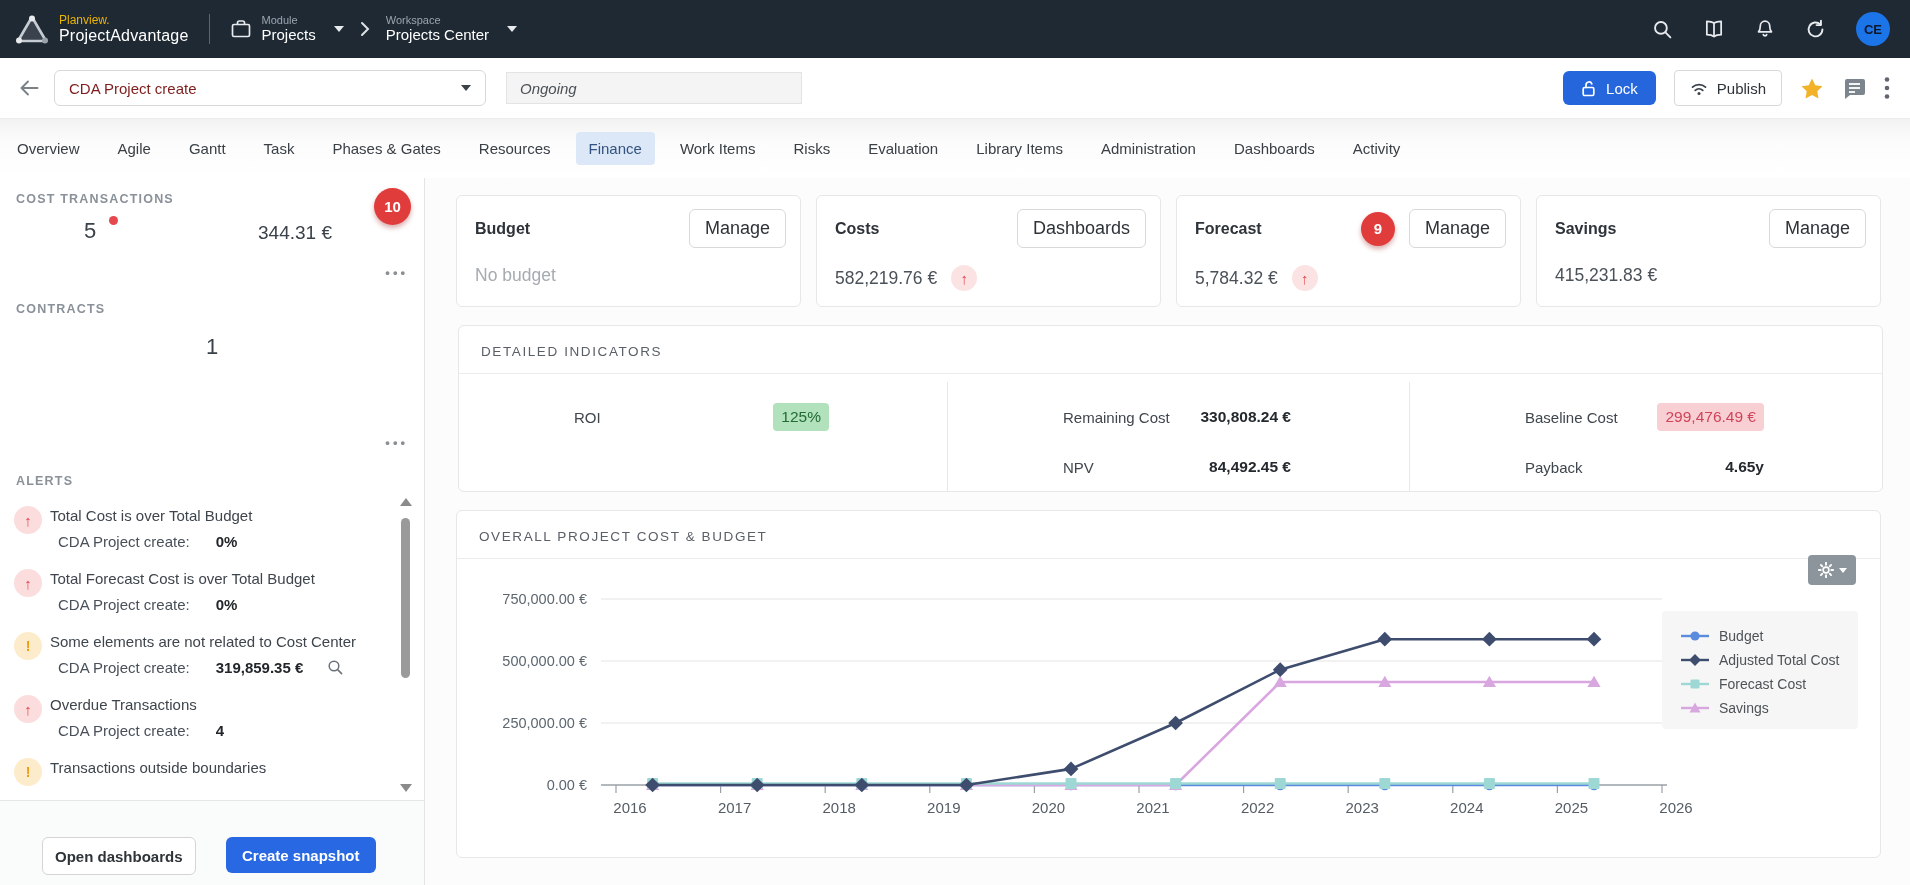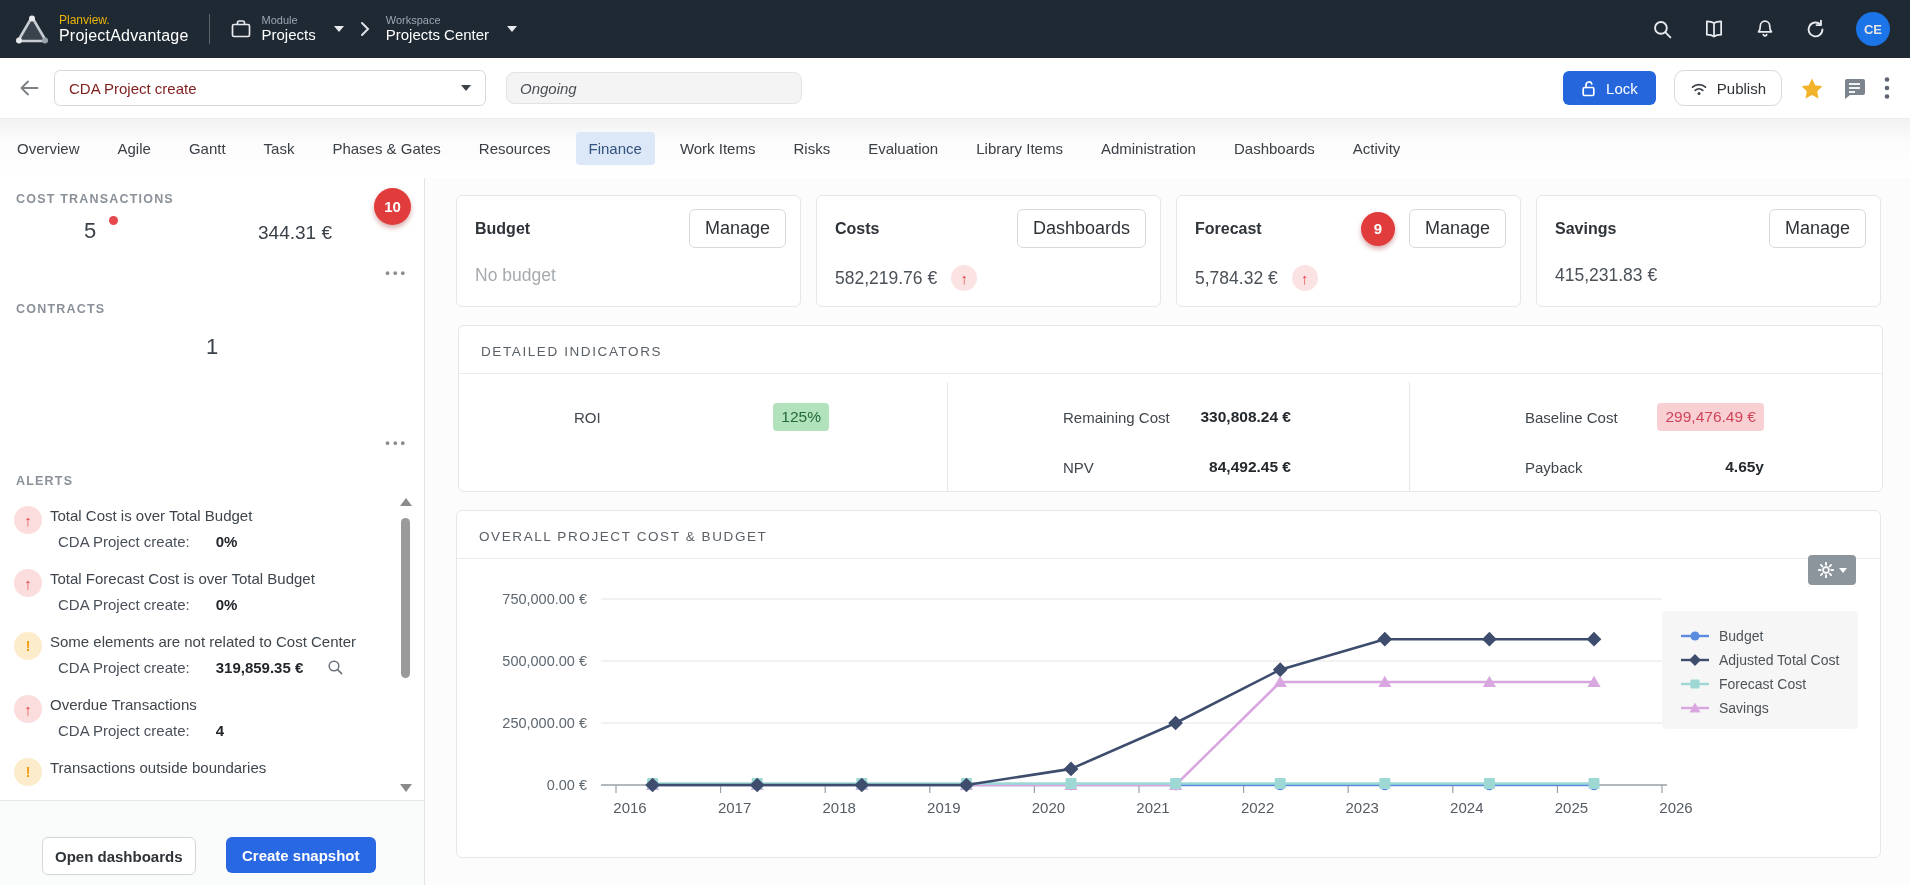--- a/index.html
+++ b/index.html
@@ -13,38 +13,38 @@
   .brand-text .b1{font-size:12px;color:#eab308;line-height:13px;}
   .brand-text .b2{font-size:16px;color:#fff;line-height:18px;letter-spacing:.2px;}
   .tb-divider{width:1px;height:30px;background:rgba(255,255,255,.28);margin:0 20px;}
   .crumb{display:flex;align-items:center;gap:10px;cursor:pointer;}
   .crumb .c-top{font-size:11px;color:#9aa5b1;line-height:12px;}
   .crumb .c-bottom{font-size:15px;color:#fff;line-height:18px;}
   .caret-w{width:0;height:0;border-left:5px solid transparent;border-right:5px solid transparent;border-top:6px solid #e7eaee;margin-left:8px;}
   .crumb-sep{margin:0 14px;display:flex;align-items:center;}
   .top-icons{margin-left:auto;display:flex;align-items:center;gap:30px;padding-right:20px;}
   .top-icons svg{display:block;cursor:pointer;}
-  .avatar{width:34px;height:34px;border-radius:50%;background:#1b74e8;color:#e5e5e5;font-size:13px;font-weight:bold;
+  .avatar{width:34px;height:34px;border-radius:50%;background:#1b74e8;color:#0f172a;font-size:13px;font-weight:bold;
           display:flex;align-items:center;justify-content:center;cursor:pointer;}
 
   
   .toolbar{position:absolute;left:0;top:58px;right:0;height:60px;background:#fff;border-bottom:1px solid #ececec;
            display:flex;align-items:center;z-index:25;}
   .back-btn{margin:0 14px 0 18px;cursor:pointer;display:flex;}
   .proj-select{width:432px;height:36px;border:1px solid #d8d8d8;border-radius:6px;background:#fff;display:flex;
                align-items:center;padding:0 14px;cursor:pointer;box-sizing:border-box;}
   .proj-select .lbl{font-size:15px;color:#7f1d1d;}
   .caret-d{width:0;height:0;border-left:5px solid transparent;border-right:5px solid transparent;border-top:6px solid #3a4149;margin-left:auto;}
-  .status-field{margin-left:20px;width:296px;height:32px;background:#f4f4f4;border:1px solid #e3e3e3;border-radius:8px;
+  .status-field{margin-left:20px;width:296px;height:32px;background:#f4f4f4;border:1px solid #e3e3e3;border-radius:0;
                 display:flex;align-items:center;padding:0 13px;box-sizing:border-box;}
   .status-field span{font-size:15px;font-style:italic;color:#4a5056;}
   .tb-right{margin-left:auto;display:flex;align-items:center;gap:18px;padding-right:20px;}
   .btn-lock{height:34px;background:#2566dd;border-radius:6px;color:#fff;font-size:15px;display:flex;align-items:center;
             gap:9px;padding:0 18px;cursor:pointer;}
-  .btn-publish{height:34px;background:#fff;border:1px solid #d8d8d8;border-radius:10px;color:#2e3338;font-size:15px;
+  .btn-publish{height:34px;background:#fff;border:1px solid #d8d8d8;border-radius:4px;color:#2e3338;font-size:15px;
                display:flex;align-items:center;gap:9px;padding:0 15px;cursor:pointer;}
   .icon-btn{cursor:pointer;display:flex;}
 
   
   .tabbar{position:absolute;left:0;top:118px;right:0;height:60px;z-index:20;
           background:linear-gradient(to bottom,#f2f2f2 0,#fcfcfc 40%,#fff 100%);
           display:flex;align-items:center;padding-left:4px;gap:12px;}
   .tab{font-size:15px;color:#3a4046;padding:8px 13px;border-radius:4px;cursor:pointer;white-space:nowrap;}
   .tab.active{background:#dce8f8;color:#33527e;}
 

